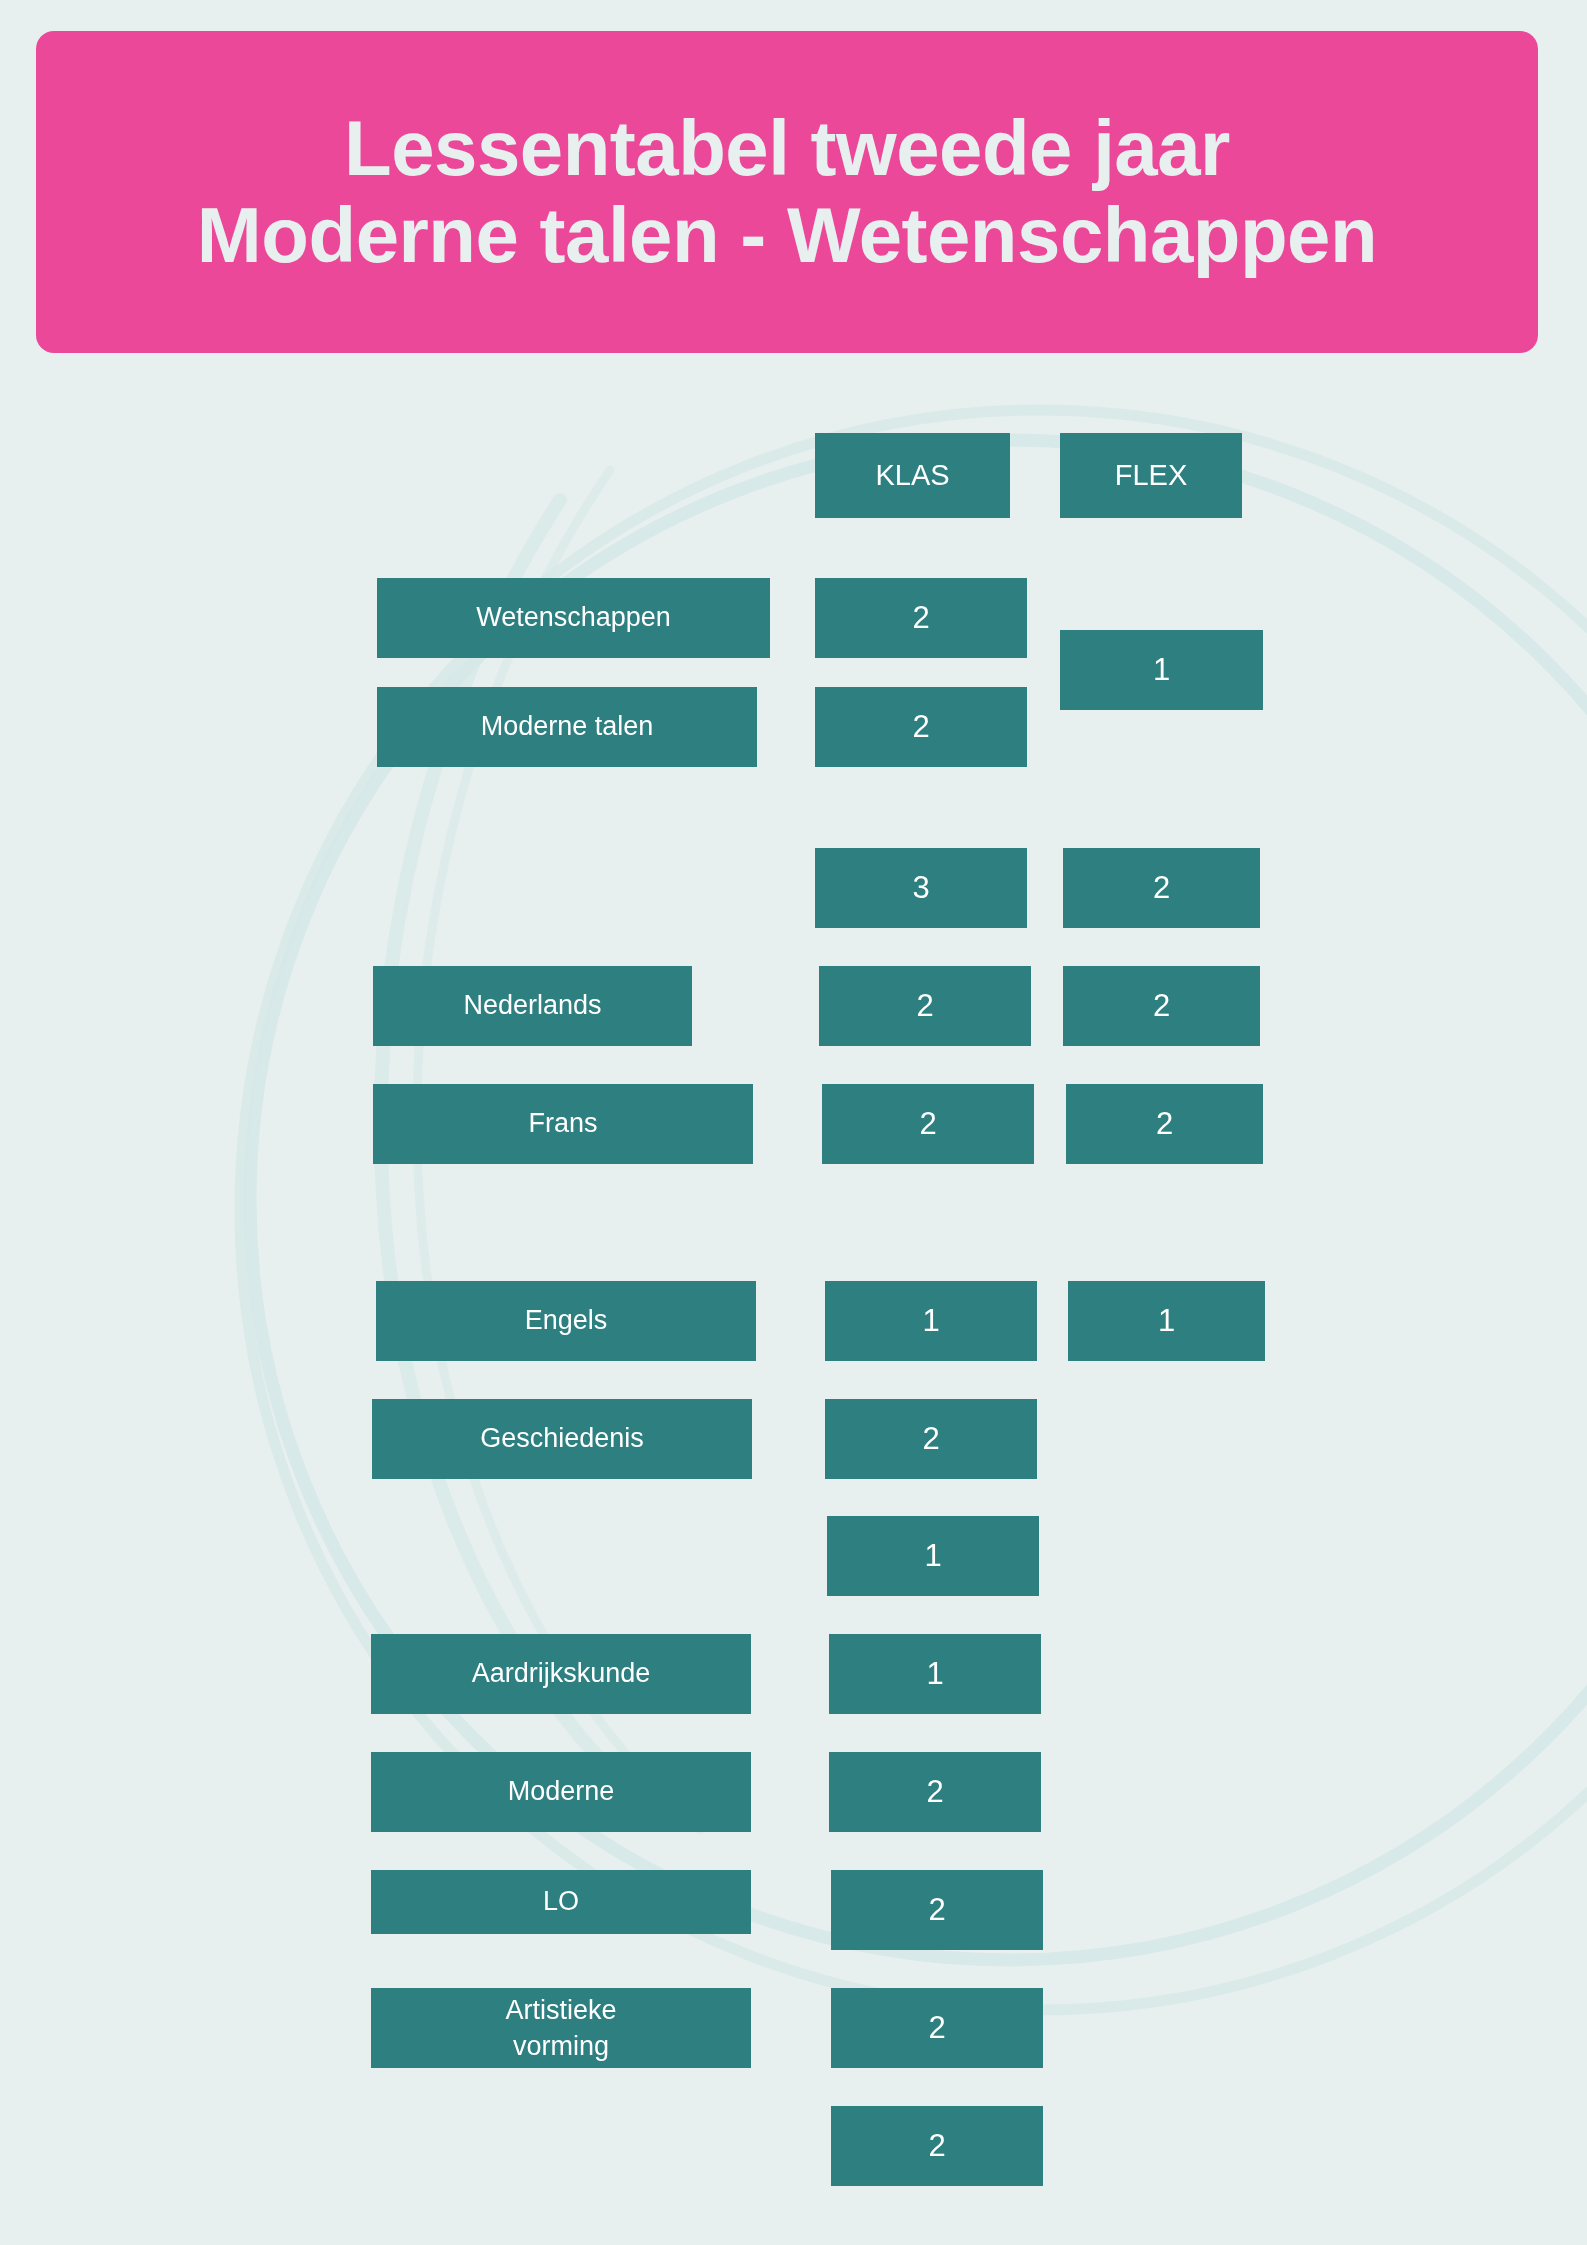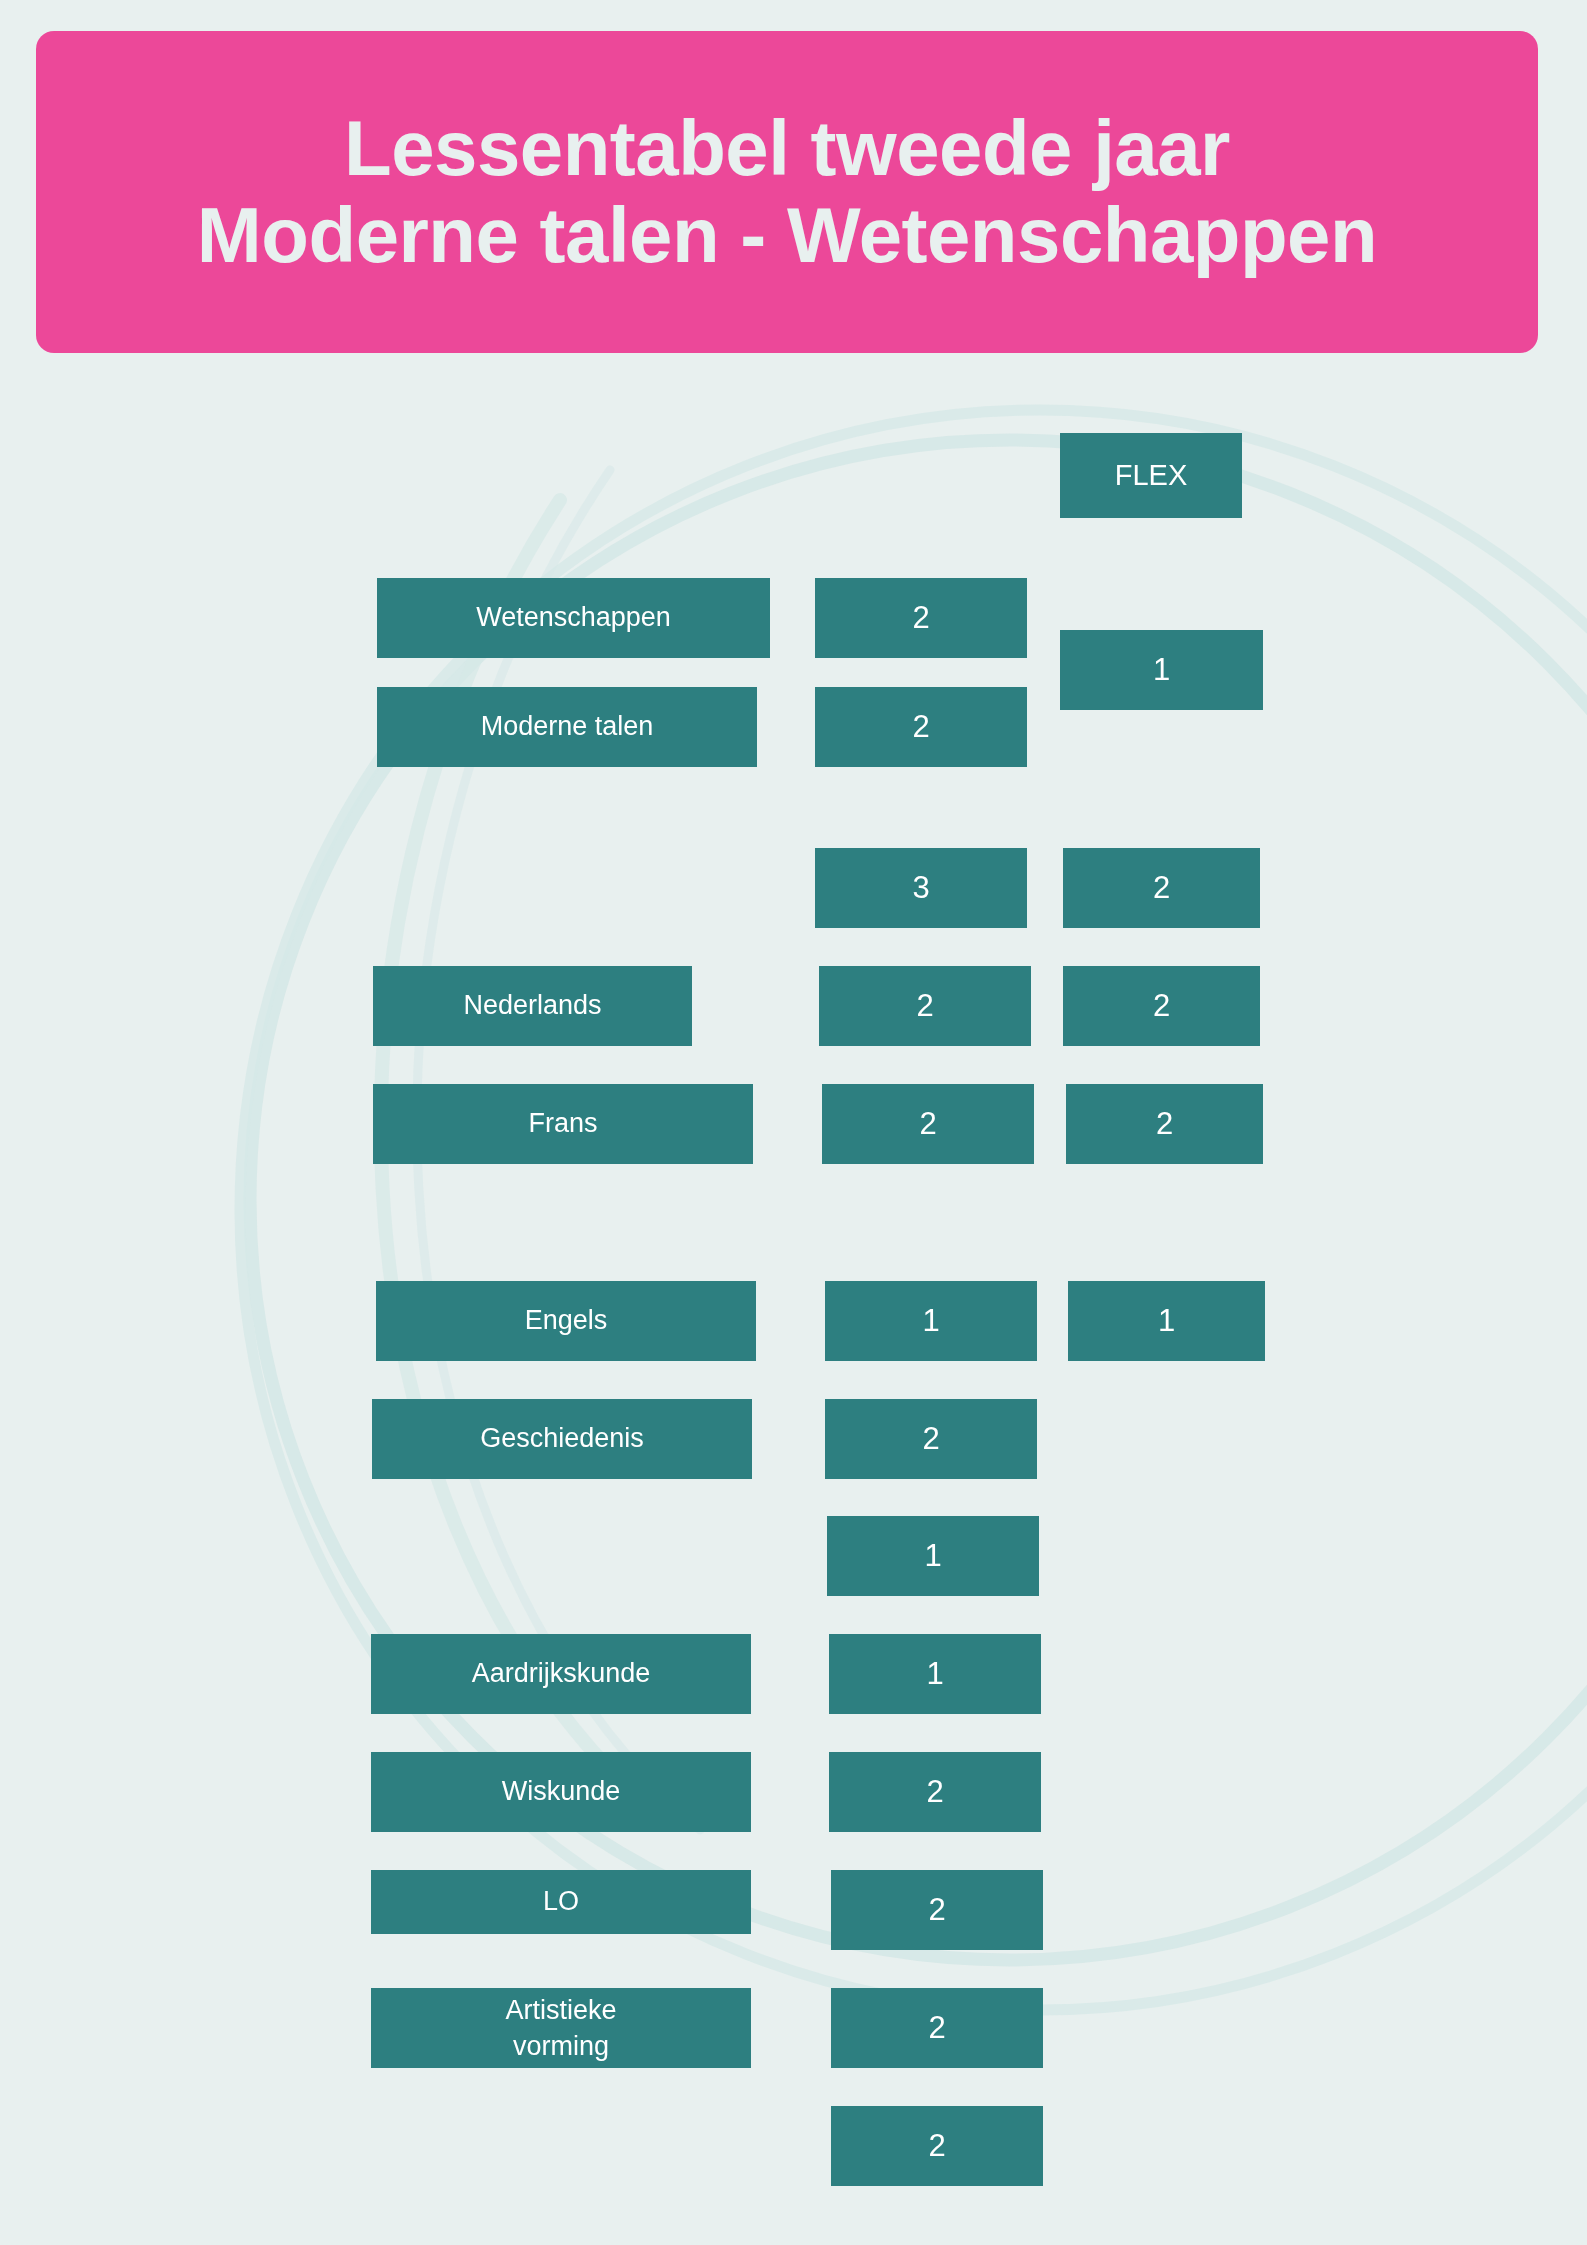--- a/index.html
+++ b/index.html
@@ -114,20 +114,21 @@
       <path d="M 610 470 C 330 880 350 1520 700 1830" stroke-width="9" opacity="0.55"></path>
     </g>
   </svg>
 
   <div id="title-banner">
     <div class="tline">Lessentabel  tweede jaar</div>
     <div class="tline">Moderne talen - Wetenschappen</div>
   </div>
 
   <div id="grid">
+      <div class="cellbox hdrbox" style="left: 815px; top: 433px; width: 195px; height: 85px;">KLAS</div>
       <div class="cellbox hdrbox" style="left: 1060px; top: 433px; width: 182px; height: 85px;">FLEX</div>
       <div class="cellbox labelbox" style="left: 377px; top: 578px; width: 393px; height: 80px;">Wetenschappen</div>
       <div class="cellbox valbox" style="left: 815px; top: 578px; width: 212px; height: 80px;">2</div>
       <div class="cellbox valbox" style="left: 1060px; top: 630px; width: 203px; height: 80px;">1</div>
       <div class="cellbox labelbox" style="left: 377px; top: 687px; width: 380px; height: 80px;">Moderne talen</div>
       <div class="cellbox valbox" style="left: 815px; top: 687px; width: 212px; height: 80px;">2</div>
       <div class="cellbox valbox" style="left: 815px; top: 848px; width: 212px; height: 80px;">3</div>
       <div class="cellbox valbox" style="left: 1063px; top: 848px; width: 197px; height: 80px;">2</div>
       <div class="cellbox labelbox" style="left: 373px; top: 966px; width: 319px; height: 80px;">Nederlands</div>
       <div class="cellbox valbox" style="left: 819px; top: 966px; width: 212px; height: 80px;">2</div>
@@ -136,21 +137,21 @@
       <div class="cellbox valbox" style="left: 822px; top: 1084px; width: 212px; height: 80px;">2</div>
       <div class="cellbox valbox" style="left: 1066px; top: 1084px; width: 197px; height: 80px;">2</div>
       <div class="cellbox labelbox" style="left: 376px; top: 1281px; width: 380px; height: 80px;">Engels</div>
       <div class="cellbox valbox" style="left: 825px; top: 1281px; width: 212px; height: 80px;">1</div>
       <div class="cellbox valbox" style="left: 1068px; top: 1281px; width: 197px; height: 80px;">1</div>
       <div class="cellbox labelbox" style="left: 372px; top: 1399px; width: 380px; height: 80px;">Geschiedenis</div>
       <div class="cellbox valbox" style="left: 825px; top: 1399px; width: 212px; height: 80px;">2</div>
       <div class="cellbox valbox" style="left: 827px; top: 1516px; width: 212px; height: 80px;">1</div>
       <div class="cellbox labelbox" style="left: 371px; top: 1634px; width: 380px; height: 80px;">Aardrijkskunde</div>
       <div class="cellbox valbox" style="left: 829px; top: 1634px; width: 212px; height: 80px;">1</div>
-      <div class="cellbox labelbox" style="left: 371px; top: 1752px; width: 380px; height: 80px;">Wiskunde</div>
+      <div class="cellbox labelbox" style="left: 371px; top: 1752px; width: 380px; height: 80px;">Moderne</div>
       <div class="cellbox valbox" style="left: 829px; top: 1752px; width: 212px; height: 80px;">2</div>
       <div class="cellbox labelbox" style="left: 371px; top: 1870px; width: 380px; height: 64px;">LO</div>
       <div class="cellbox valbox" style="left: 831px; top: 1870px; width: 212px; height: 80px;">2</div>
       <div class="cellbox labelbox two-line" style="left: 371px; top: 1988px; width: 380px; height: 80px;">
         <span>Artistieke</span>
         <span>vorming</span>
       </div>
       <div class="cellbox valbox" style="left: 831px; top: 1988px; width: 212px; height: 80px;">2</div>
       <div class="cellbox valbox" style="left: 831px; top: 2106px; width: 212px; height: 80px;">2</div>
     </div>

